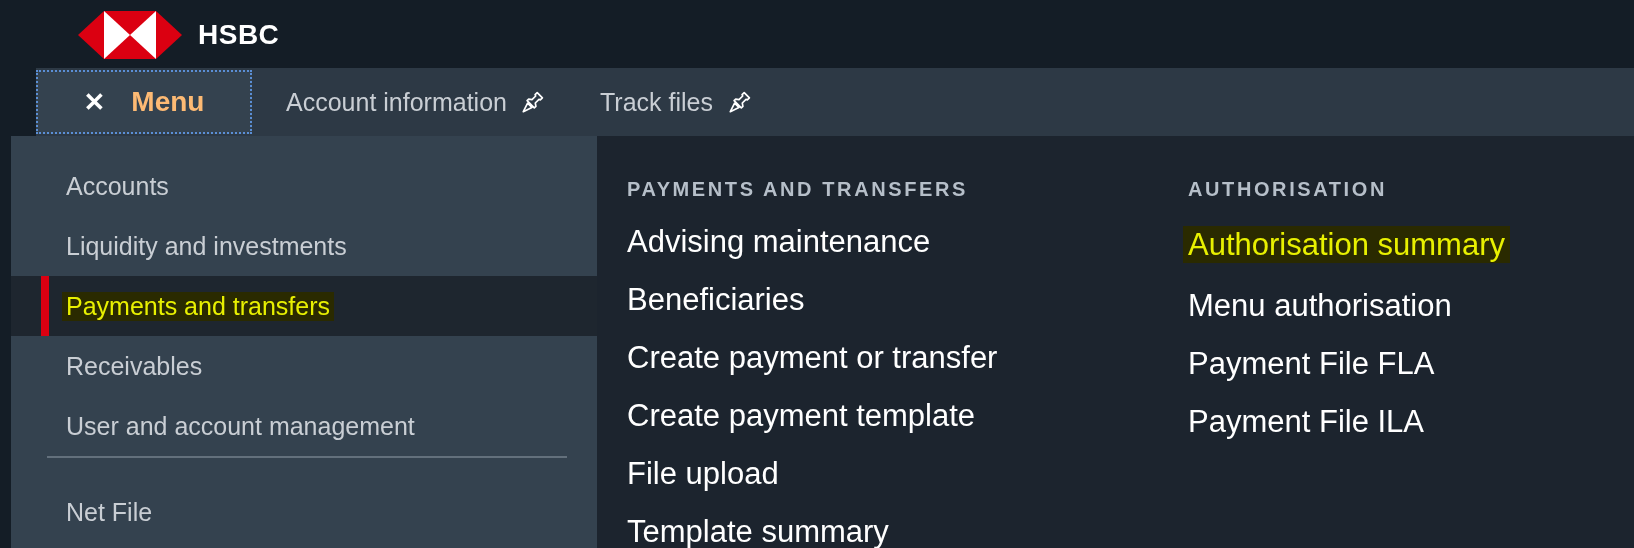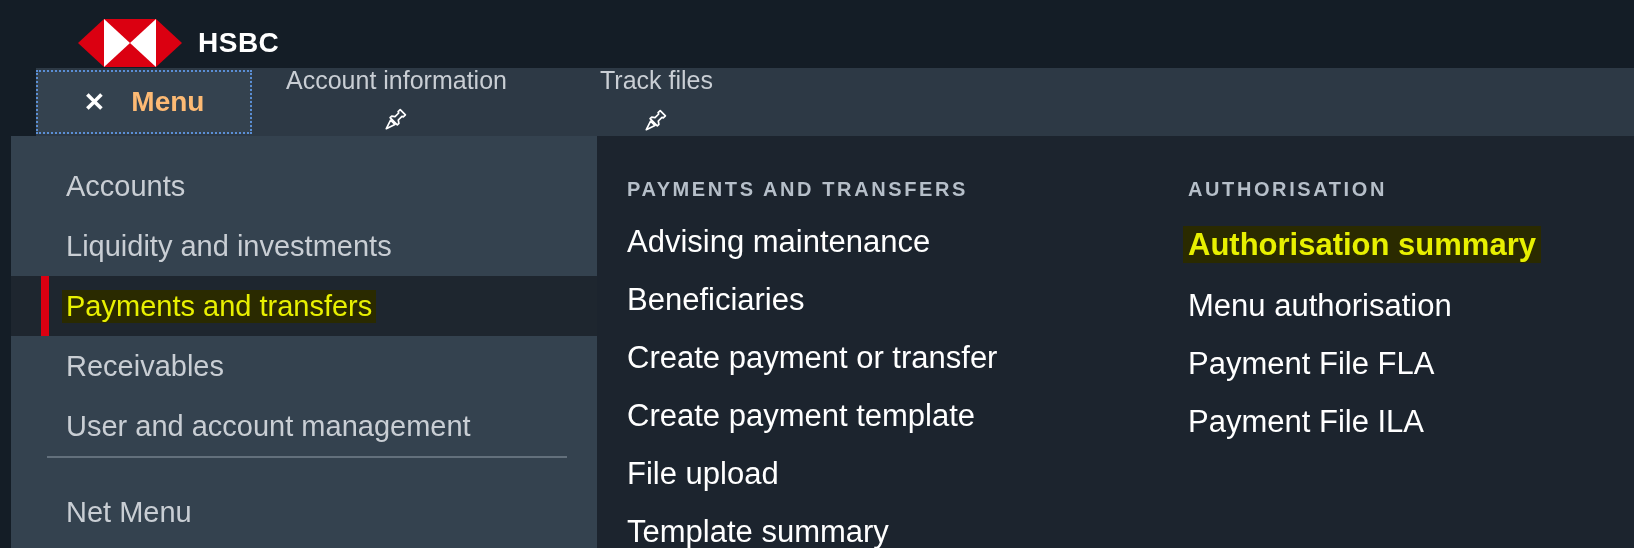--- a/index.html
+++ b/index.html
@@ -21,21 +21,21 @@
 
   
   .brandbar {
     position: absolute;
     left: 0; top: 0;
     width: 1634px; height: 68px;
     background: #141d26;
   }
   .brand-wrap {
     position: absolute;
-    left: 78px; top: 19px;
+    left: 78px; top: 11px;
     display: flex;
     align-items: center;
     gap: 16px;
   }
   .hsbc-hex { display: block; }
   .brand-text {
     color: #ffffff;
     font-size: 28px;
     font-weight: bold;
     letter-spacing: 0.5px;
@@ -82,21 +82,20 @@
   }
 
   .tab {
     position: absolute;
     top: 0;
     height: 68px;
     display: flex;
     align-items: center;
     gap: 14px;
     cursor: pointer;
-    flex-direction: column;
   }
   .tab-1 { left: 286px; }
   .tab-2 { left: 600px; gap: 15px; }
   .tab-label {
     color: #c9ced4;
     font-size: 25px;
     line-height: 1;
   }
   .tab-underline {
     position: absolute;
@@ -133,21 +132,21 @@
   .side-item {
     position: relative;
     height: 60px;
     display: flex;
     align-items: center;
     padding-left: 55px;
     cursor: pointer;
   }
   .side-item .side-label {
     color: #c9ced4;
-    font-size: 29px;
+    font-size: 25px;
     line-height: 1;
   }
   .side-item.active {
     background: #1e262f;
   }
   .side-item.active::before {
     content: "";
     position: absolute;
     left: 30px; top: 0;
     width: 8px; height: 60px;
@@ -190,21 +189,20 @@
     line-height: 1;
     margin-top: 27px;
     cursor: pointer;
     width: fit-content;
   }
   .col-link.hl {
     color: #e8f000;
     background: #2a2a00;
     padding: 3px 5px;
     margin-left: -5px;
-    font-weight: bold;
   }
 </style>
 </head>
 <body>
 
 <div id="app">
 
   <div class="brandbar">
     <div class="brand-wrap">
       <svg class="hsbc-hex" width="104" height="48" viewBox="0 0 104 48">
@@ -266,21 +264,21 @@
         <span class="side-label">Receivables</span>
       </div>
       <div class="side-item">
         <span class="side-label">User and account management</span>
       </div>
 
       <div class="side-divider"></div>
       <div class="side-spacer-2"></div>
 
       <div class="side-item">
-        <span class="side-label">Net Menu</span>
+        <span class="side-label">Net File</span>
       </div>
     </div>
 
     <div class="col col-payments">
       <div class="col-head">PAYMENTS AND TRANSFERS</div>
       <a class="col-link">Advising maintenance</a>
       <a class="col-link">Beneficiaries</a>
       <a class="col-link">Create payment or transfer</a>
       <a class="col-link">Create payment template</a>
       <a class="col-link">File upload</a>

